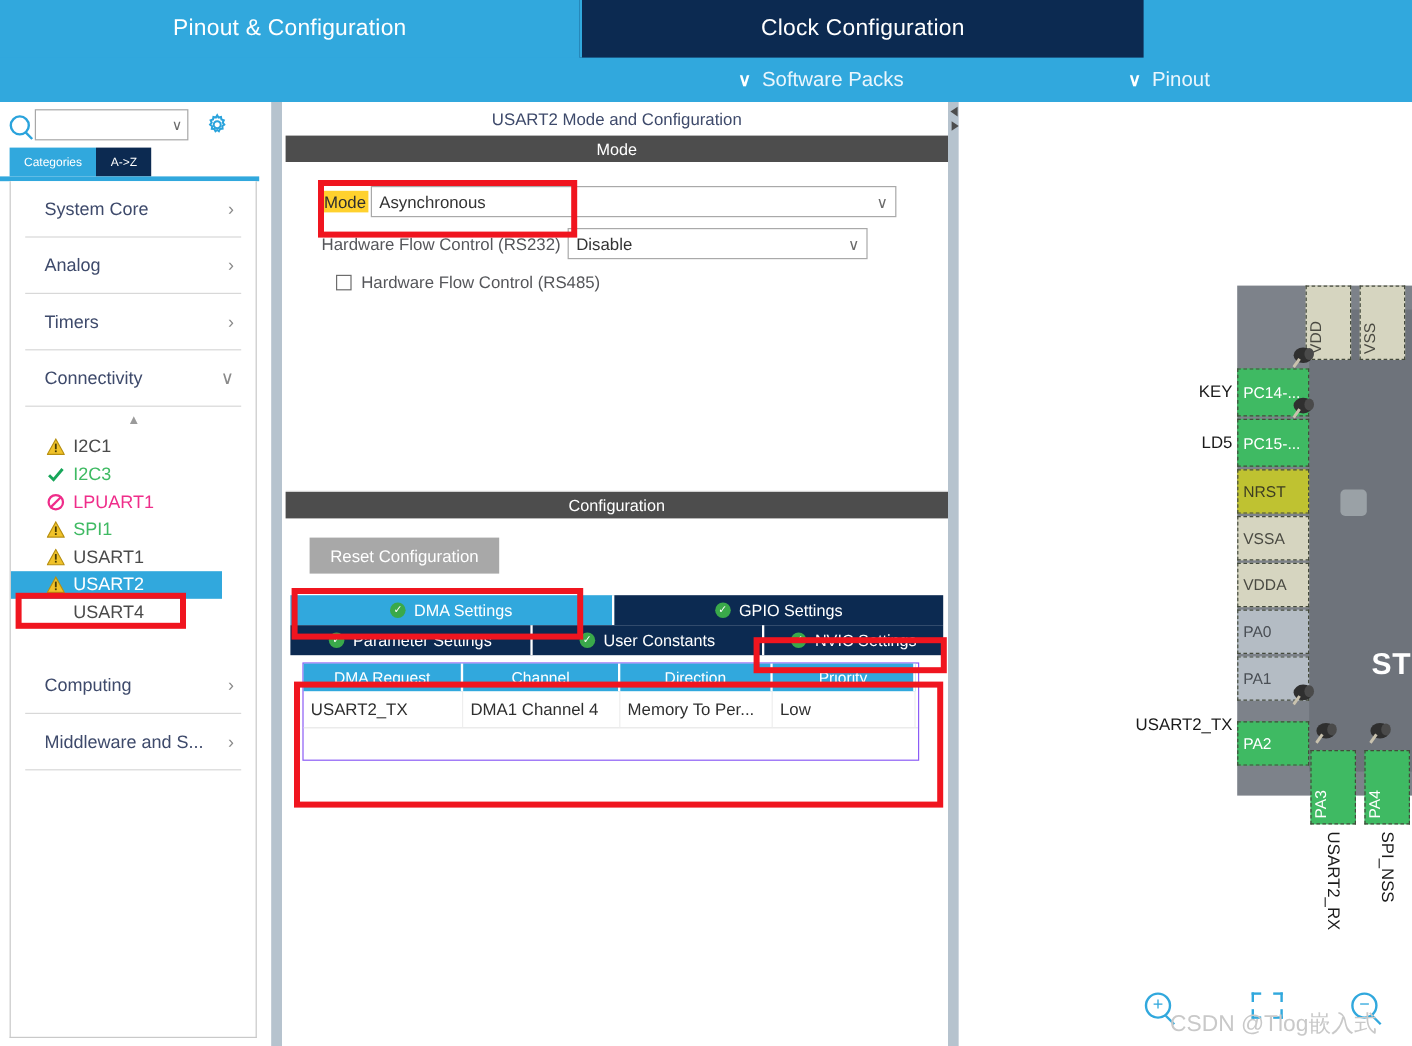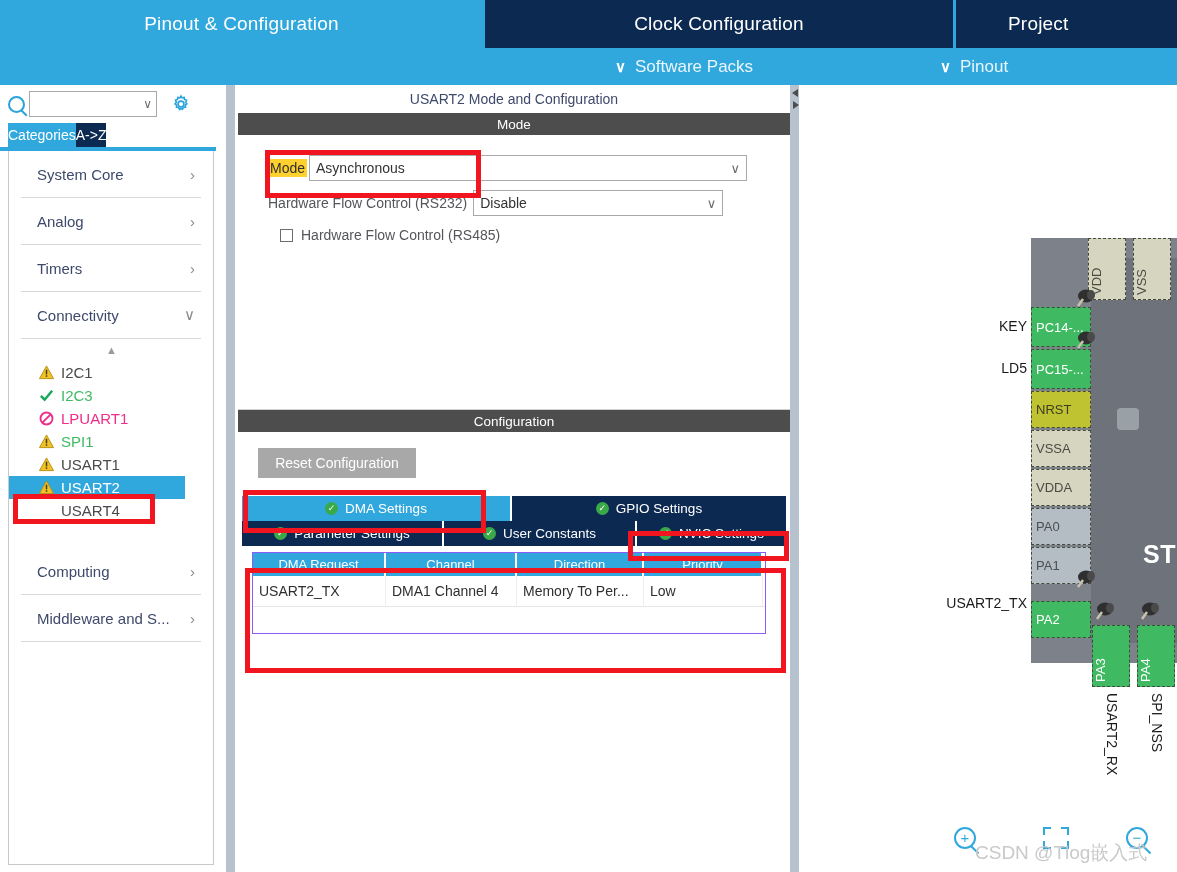--- a/index.html
+++ b/index.html
@@ -57,22 +57,22 @@
     display: flex; align-items: center; padding: 0 4px; font-size: 13px; color: #333;
   }
   .searchbox .val { flex: 1; }
   .searchbox .cv { color: #6b6b6b; font-size: 12px; }
   .gear {
     width: 20px; height: 20px; margin-left: 10px; position: relative; flex: 0 0 auto;
   }
 
   .cattabs { position: absolute; left: 8px; top: 38px; height: 24px; display: flex; }
   .cattab {
-    height: 24px; padding: 0 0; display: flex; align-items: center;
-    font-size: 14px; color: #fff;
+    height: 24px; padding: 0 12px; display: flex; align-items: center;
+    font-size: 10px; color: #fff;
   }
   .cattab.active { background: #31a8dd; }
   .cattab.inactive { background: #0c2a51; }
   .cattabs-underline {
     position: absolute; left: 0; top: 62px; width: 216px; height: 4px; background: #31a8dd;
   }
 
   .treebox {
     position: absolute; left: 8px; top: 66px; width: 206px; height: 714px;
     border: 1px solid #c9c9c9; border-top: none; background: #fff; overflow: hidden;
@@ -252,21 +252,20 @@
 </style>
 </head>
 <body>
 
 <div id="app">
 
   <div class="topbar">
     <div class="maintabs">
       <div class="mtab active t1">Pinout &amp; Configuration</div>
       <div class="mtab inactive t2">Clock Configuration</div>
-      <div class="mtab inactive t3">Project</div>
     </div>
     <div class="subtabs">
       <div class="subtab" id="subtab-software">
         <span class="chev">∨</span>
         <span>Software Packs</span>
       </div>
       <div class="subtab" id="subtab-pinout">
         <span class="chev">∨</span>
         <span>Pinout</span>
       </div>

